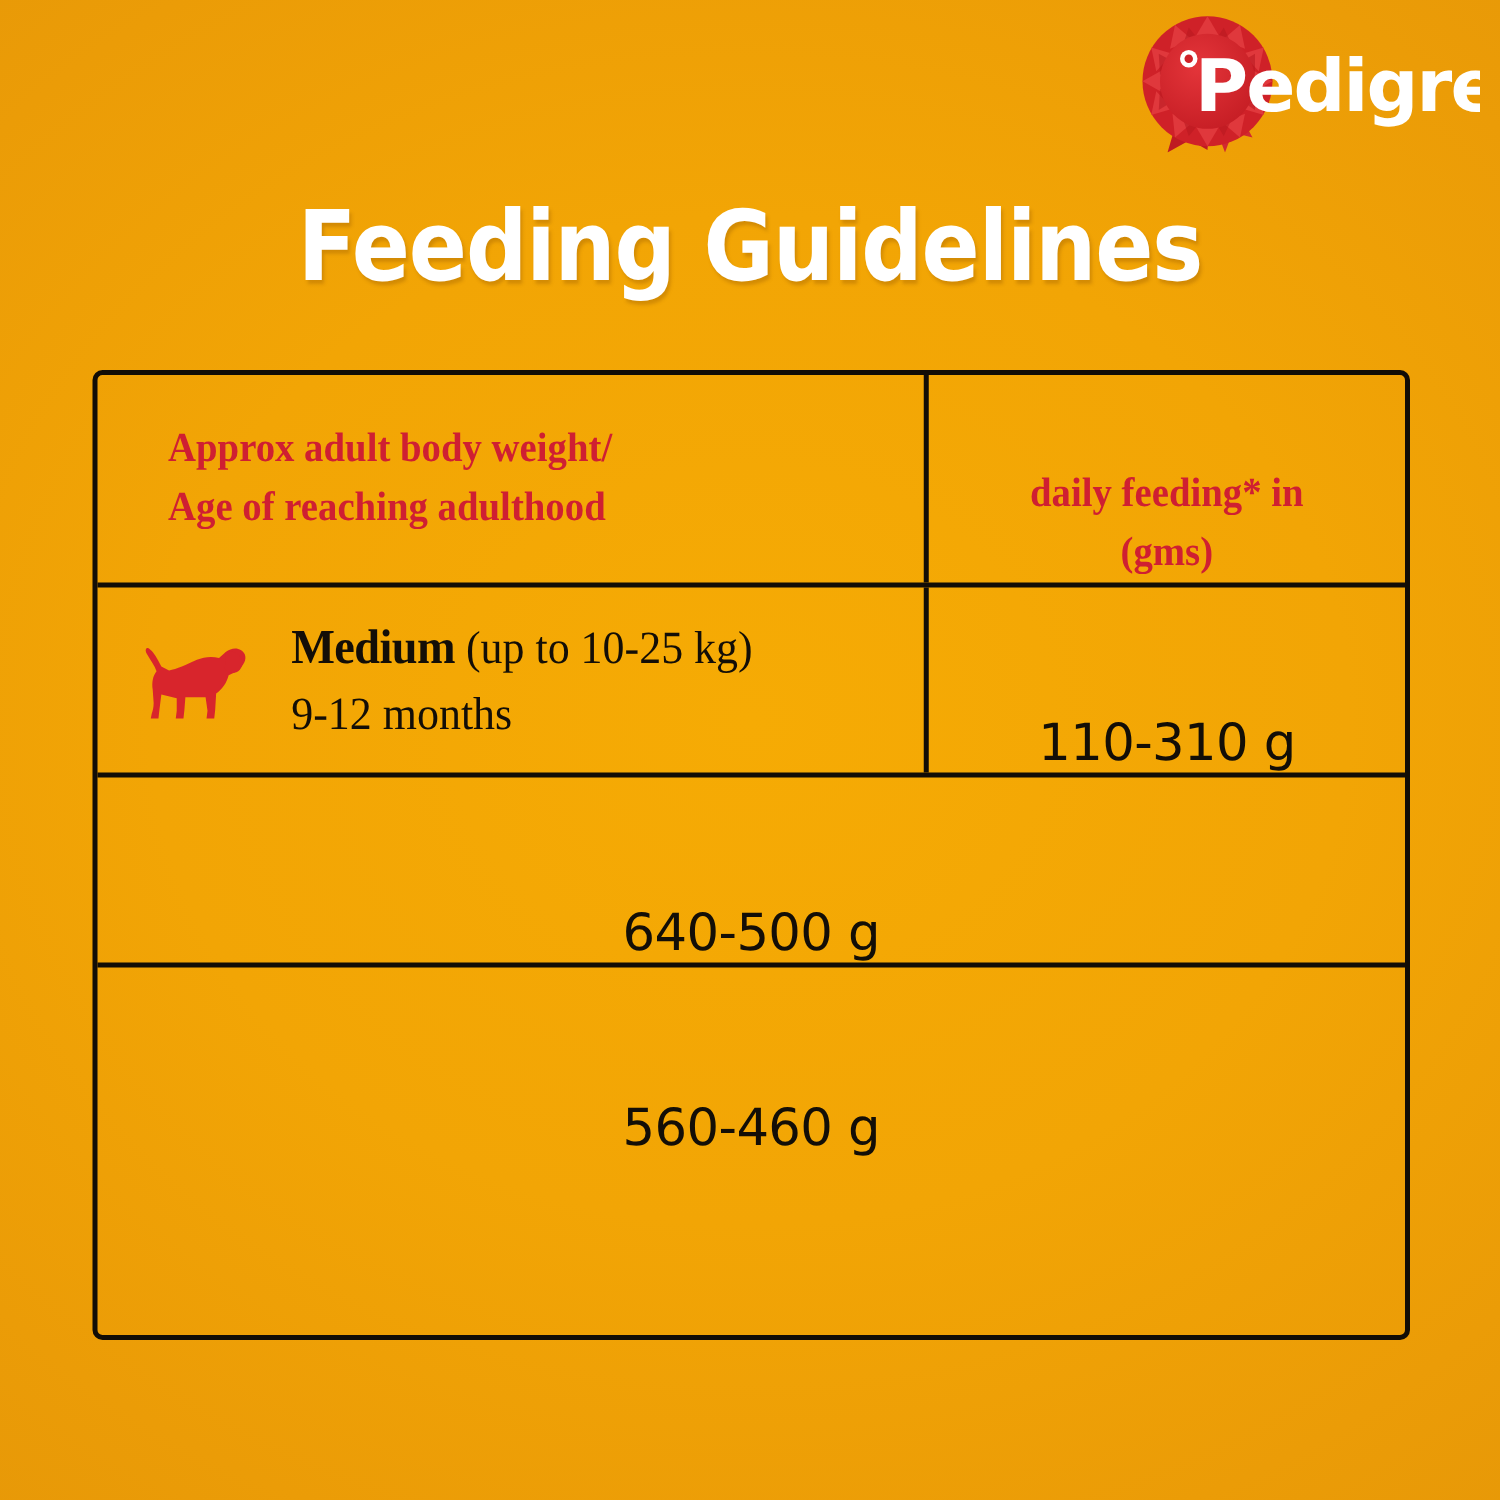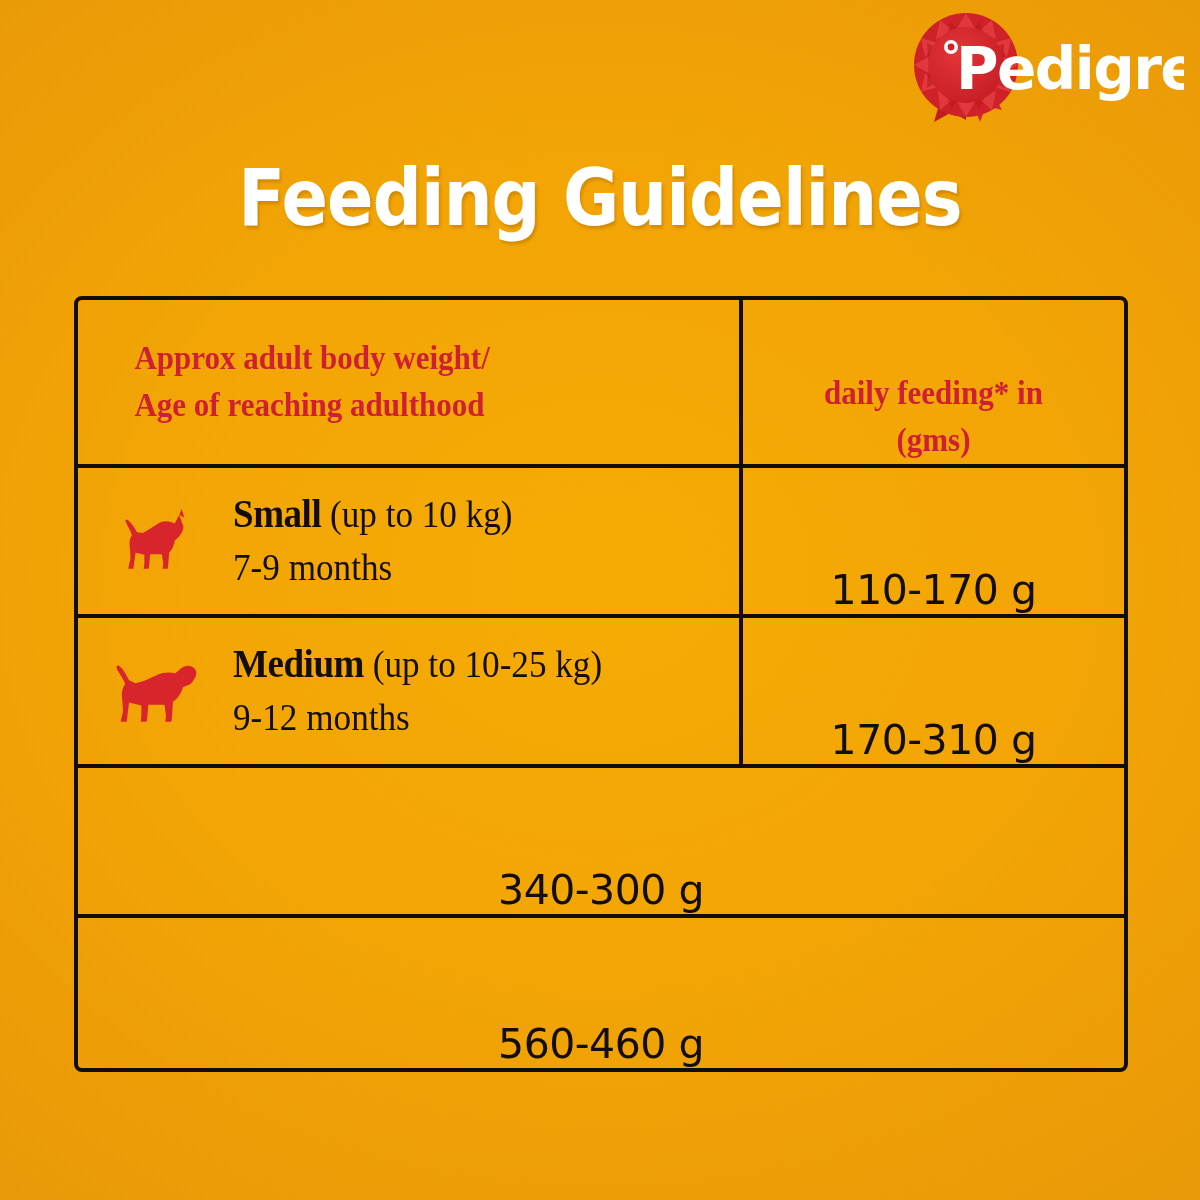--- a/index.html
+++ b/index.html
@@ -222,45 +222,20 @@
         </div>
       </div>
       <div class="cell-right">
         <div class="hdr-right">
           <div>daily feeding* in</div>
           <div>(gms)</div>
         </div>
       </div>
     </div>
 
-    <div class="trow body">
-      <div class="cell-left">
-        <div class="dog-wrap">
-          <svg width="88" height="70" viewBox="0 0 120 96" xmlns="http://www.w3.org/2000/svg">
-            <g fill="#d8252c">
-              <path d="M34 36 C30 29 26 23 22 20 C19 17 17 19 19 23 C22 29 25 34 27 40
-                       C24 44 23 50 24 56 L25 70 C25 74 24 77 23 80 L22 86 L29 86 L30 78
-                       L32 64 L44 67 L44 80 L43 86 L50 86 L51 78 L52 66 L68 66 L70 79
-                       L69 86 L76 86 L77 78 L78 64 C82 60 85 54 86 47
-                       C90 44 94 40 96 35 C98 31 98 27 96 24 L92 12 L86 24 L80 22
-                       C74 20 68 21 63 24 C55 29 48 34 42 37 Z"></path>
-              <path d="M92 12 L95 4 L99 16 Z"></path>
-              <path d="M86 24 L91 14 L93 26 Z"></path>
-            </g>
-          </svg>
-        </div>
-        <div class="row-text">
-          <span class="size-name">Small</span><span>&nbsp;</span><span>(up to 10 kg)</span>
-          <span class="line2">7-9 months</span>
-        </div>
-      </div>
-      <div class="cell-right">
-        <div class="amount">110-170 g</div>
-      </div>
-    </div>
 
     <div class="trow body">
       <div class="cell-left">
         <div class="dog-wrap">
           <svg width="100" height="74" viewBox="0 0 130 96" xmlns="http://www.w3.org/2000/svg">
             <g fill="#d8252c">
               <path d="M30 34 C26 26 22 19 18 16 C15 13 12 16 15 21 C19 28 23 33 25 39
                        C21 44 20 51 21 58 L22 72 C22 77 21 80 20 83 L19 88 L27 88 L28 79
                        L30 63 L46 67 L46 80 L45 88 L53 88 L54 79 L55 66 L76 66 L78 80
                        L77 88 L85 88 L86 79 L87 62 C93 58 98 51 100 43
@@ -269,27 +244,27 @@
               <path d="M97 19 C104 17 110 20 113 25 C116 30 114 37 108 40 C103 42 98 40 96 36 Z"></path>
             </g>
           </svg>
         </div>
         <div class="row-text">
           <span class="size-name">Medium</span><span>&nbsp;</span><span>(up to 10-25 kg)</span>
           <span class="line2">9-12 months</span>
         </div>
       </div>
       <div class="cell-right">
-        <div class="amount">170-310 g</div>
+        <div class="amount">110-310 g</div>
       </div>
     </div>
 
     <div class="trow body">
       <div class="cell-right">
-        <div class="amount">340-300 g</div>
+        <div class="amount">640-500 g</div>
       </div>
     </div>
 
     <div class="trow body">
       <div class="cell-right">
         <div class="amount">560-460 g</div>
       </div>
     </div>
 
   </div>

